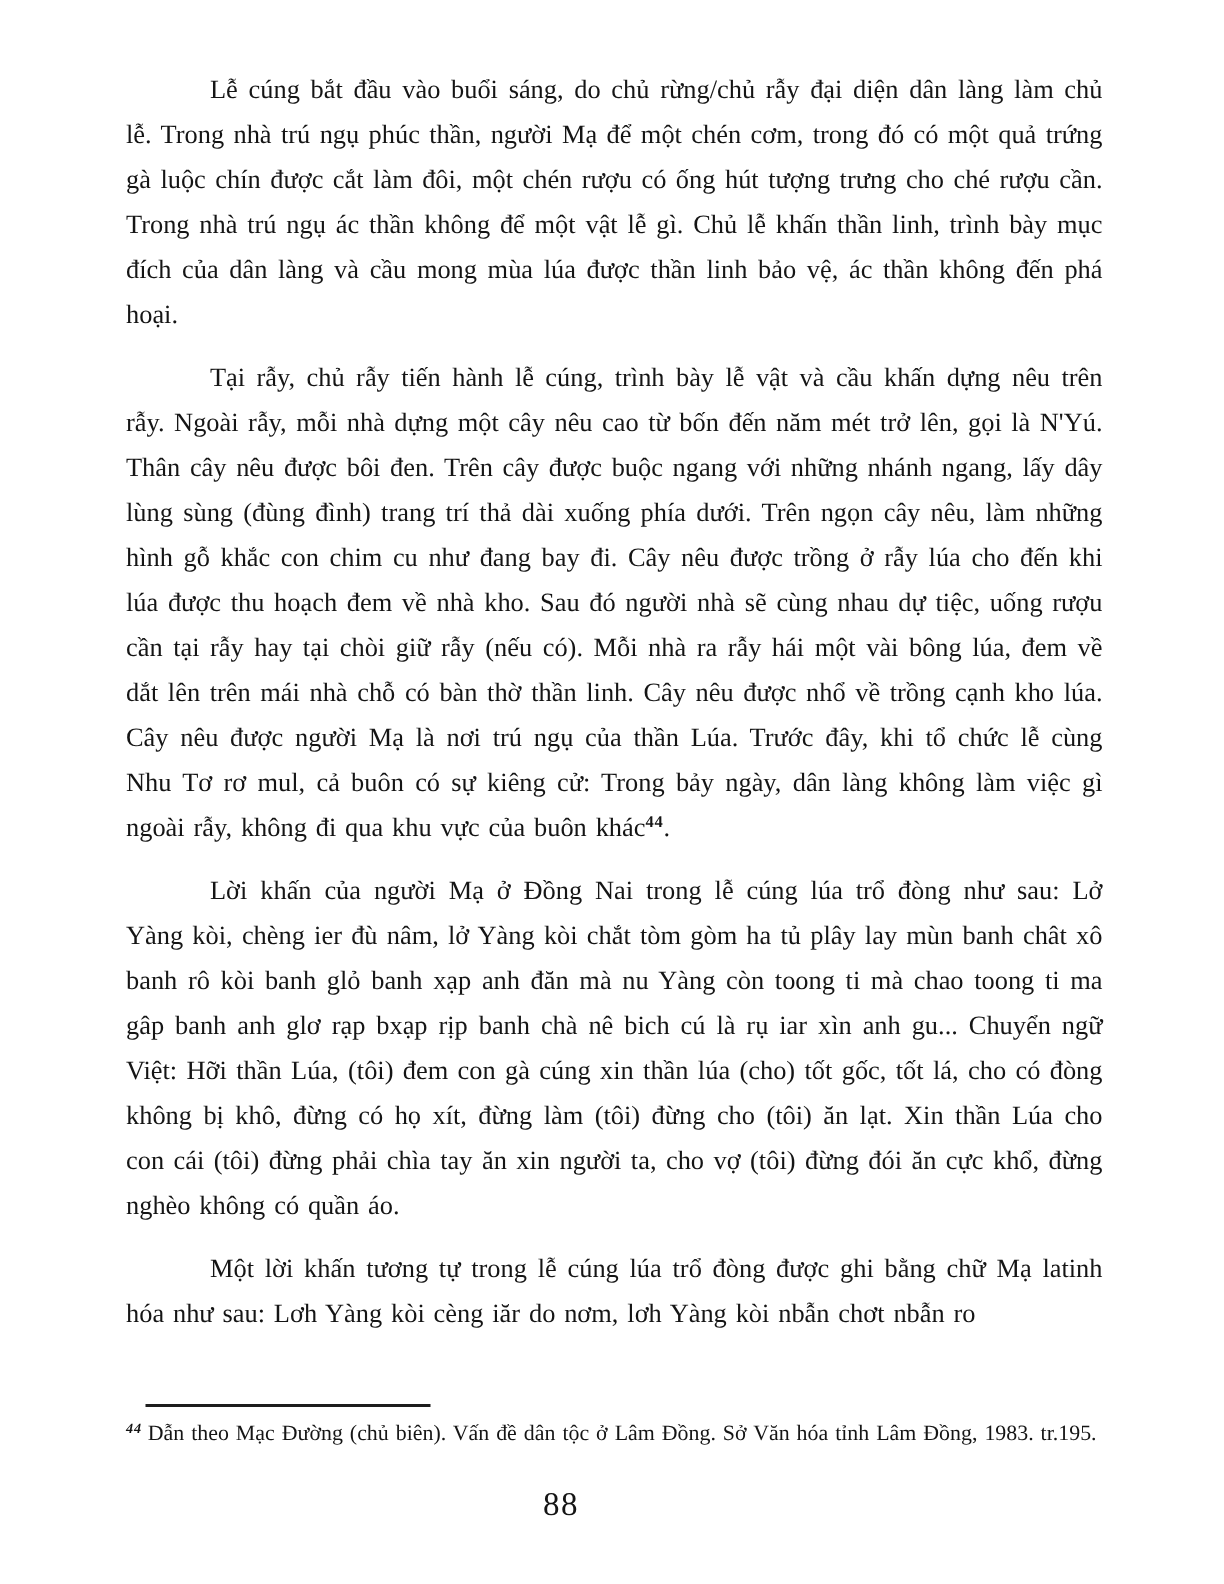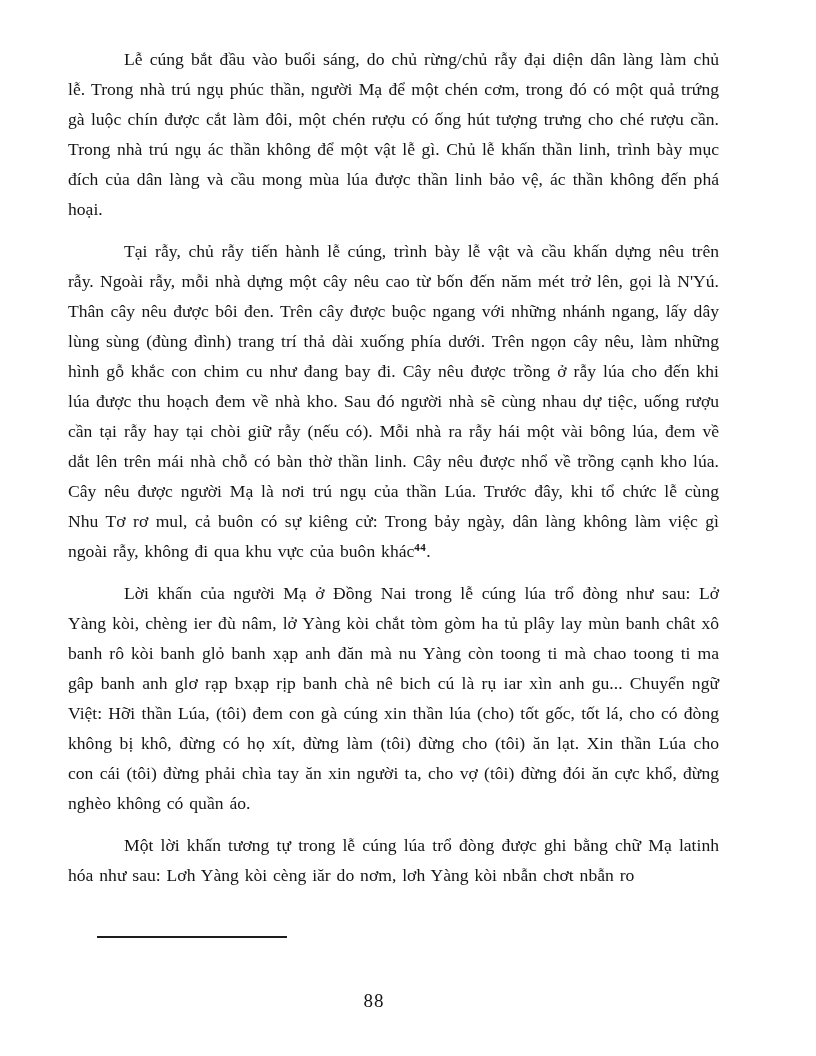--- a/index.html
+++ b/index.html
@@ -11,21 +11,21 @@
     position: relative;
     width: 816px;
     height: 1056px;
     background: #ffffff;
     overflow: hidden;
     font-family: "Liberation Serif", "DejaVu Serif", serif;
     color: #151515;
   }
   .body-text {
     position: absolute;
-    left: 68px;
+    left: 84px;
     top: 44px;
     width: 651px;
   }
   .para {
     margin: 0 0 12px 0;
     font-size: 17.6px;
     line-height: 30px;
     text-align: justify;
     text-indent: 56px;
     word-spacing: 1.5px;
@@ -68,35 +68,38 @@
     top: -5px;
     margin-right: 4px;
     letter-spacing: 0.5px;
   }
   .page-number {
     position: absolute;
     left: 0;
     top: 990px;
     width: 748px;
     text-align: center;
-    font-size: 19px;
+    font-size: 22px;
     letter-spacing: 1px;
   }
 </style>
 </head>
 <body>
 
 <div class="page">
 
   <main class="body-text">
     <p class="para"><span>Lễ cúng bắt đầu vào buổi sáng, do chủ rừng/chủ rẫy đại diện dân làng làm chủ lễ. Trong nhà trú ngụ phúc thần, người Mạ để một chén cơm, trong đó có một quả trứng gà luộc chín được cắt làm đôi, một chén rượu có ống hút tượng trưng cho ché rượu cần. Trong nhà trú ngụ ác thần không để một vật lễ gì. Chủ lễ khấn thần linh, trình bày mục đích của dân làng và cầu mong mùa lúa được thần linh bảo vệ, ác thần không đến phá hoại.</span></p>
     <p class="para"><span>Tại rẫy, chủ rẫy tiến hành lễ cúng, trình bày lễ vật và cầu khấn dựng nêu trên rẫy. Ngoài rẫy, mỗi nhà dựng một cây nêu cao từ bốn đến năm mét trở lên, gọi là N'Yú. Thân cây nêu được bôi đen. Trên cây được buộc ngang với những nhánh ngang, lấy dây lùng sùng (đùng đình) trang trí thả dài xuống phía dưới. Trên ngọn cây nêu, làm những hình gỗ khắc con chim cu như đang bay đi. Cây nêu được trồng ở rẫy lúa cho đến khi lúa được thu hoạch đem về nhà kho. Sau đó người nhà sẽ cùng nhau dự tiệc, uống rượu cần tại rẫy hay tại chòi giữ rẫy (nếu có). Mỗi nhà ra rẫy hái một vài bông lúa, đem về dắt lên trên mái nhà chỗ có bàn thờ thần linh. Cây nêu được nhổ về trồng cạnh kho lúa. Cây nêu được người Mạ là nơi trú ngụ của thần Lúa. Trước đây, khi tổ chức lễ cùng Nhu Tơ rơ mul, cả buôn có sự kiêng cử: Trong bảy ngày, dân làng không làm việc gì ngoài rẫy, không đi qua khu vực của buôn khác</span><span class="fn-ref">44</span><span>.</span></p>
     <p class="para"><span>Lời khấn của người Mạ ở Đồng Nai trong lễ cúng lúa trổ đòng như sau: </span><span class="it">Lở Yàng kòi, chèng ier đù nâm, lở Yàng kòi chắt tòm gòm ha tủ plây lay mùn banh chât xô banh rô kòi banh glỏ banh xạp anh đăn mà nu Yàng còn toong ti mà chao toong ti ma gâp banh anh glơ rạp bxạp rịp banh chà nê bich cú là rụ iar xìn anh gu...</span><span> Chuyển ngữ Việt: </span><span class="it">Hỡi thần Lúa, (tôi) đem con gà cúng xin thần lúa (cho) tốt gốc, tốt lá, cho có đòng không bị khô, đừng có họ xít, đừng làm (tôi) đừng cho (tôi) ăn lạt. Xin thần Lúa cho con cái (tôi) đừng phải chìa tay ăn xin người ta, cho vợ (tôi) đừng đói ăn cực khổ, đừng nghèo không có quần áo.</span></p>
     <p class="para"><span>Một lời khấn tương tự trong lễ cúng lúa trổ đòng được ghi bằng chữ Mạ latinh hóa như sau: </span><span class="it">Lơh Yàng kòi cèng iăr do nơm, lơh Yàng kòi nbẫn chơt nbẫn ro</span></p>
   </main>
 
   <footer class="footnote-area">
     <div class="footnote-rule"></div>
+    <p class="footnote">
+      <span class="fn-marker">44</span><span><span class="it">Dẫn theo Mạc Đường (chủ biên). Vấn đề dân tộc ở Lâm Đồng. Sở Văn hóa tỉnh Lâm Đồng, 1983. tr.195.</span></span>
+    </p>
   </footer>
 
   <div class="page-number">88</div>
 
 </div>
 
 </body></html>

